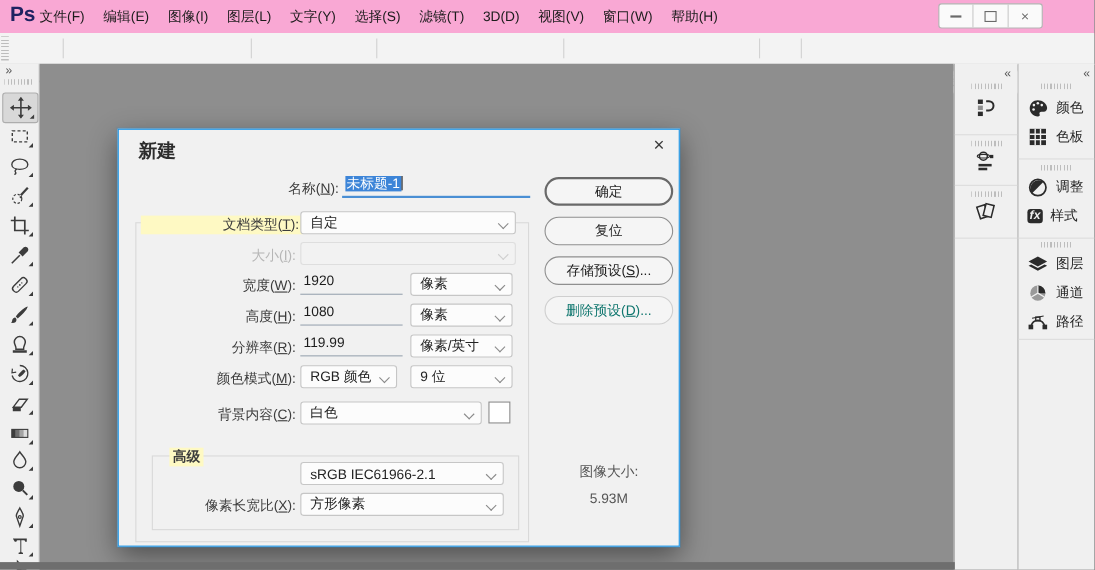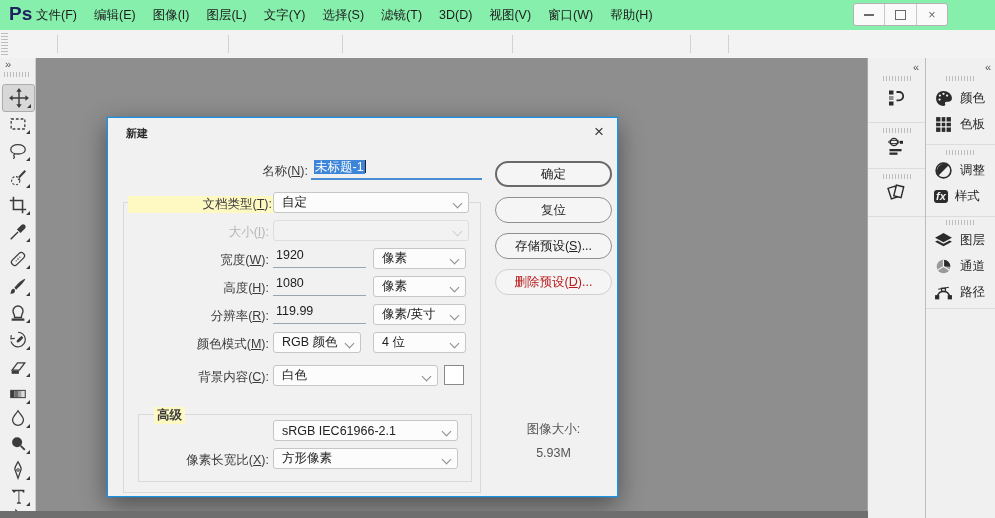--- a/index.html
+++ b/index.html
@@ -1,20 +1,20 @@
 <!DOCTYPE html>
 <html><head>
 <meta charset="utf-8">
 <style>
   html,body{margin:0;padding:0}
   body{width:995px;height:518px;position:relative;overflow:hidden;
        font-family:"Liberation Sans","DejaVu Sans",sans-serif;background:#8e8e8e;font-size:12.5px;color:#222}
   .abs{position:absolute}
   
-  #menubar{position:absolute;left:0;top:0;width:995px;height:30px;background:#86efac;border-bottom:1px solid #be185d}
+  #menubar{position:absolute;left:0;top:0;width:995px;height:30px;background:#f9a8d4;border-bottom:1px solid #be185d}
   #pslogo{position:absolute;left:9px;top:3px;font-weight:bold;font-size:19px;color:#1e2261}
   .menus{position:absolute;left:36px;top:0;height:30px;display:flex;align-items:center;gap:17px;color:#1c1c1c}
   .menus span{cursor:default;white-space:nowrap}
   #winctl{position:absolute;left:853px;top:3px;width:93px;height:21px;background:#fafafa;border:1px solid #b3b3b3;border-radius:3px;display:flex}
   #winctl .wc{flex:1;display:flex;align-items:center;justify-content:center;color:#6a6a6a;border-right:1px solid #c9c9c9}
   #winctl .wc:last-child{border-right:none}
   .min-bar{width:10px;height:2px;background:#6a6a6a}
   .max-box{width:9px;height:8px;border:1.5px solid #6a6a6a}
   
   #optionsbar{position:absolute;left:0;top:30px;width:995px;height:28px;background:#f3f3f3;border-bottom:1px solid #c6c6c6}
@@ -48,34 +48,34 @@
   #dockw{left:925px;width:70px;height:460px;border-left:1px solid #bdbdbd}
   .collapse{position:absolute;color:#555;font-size:11px;letter-spacing:-2px}
   .divider{position:absolute;left:0;width:100%;height:1px;background:#dcdcdc}
   .handle{position:absolute;width:28px}
   .prow{position:absolute;left:0;width:100%;height:25px;display:flex;align-items:center;gap:7px;padding-left:8px;box-sizing:border-box;color:#262626}
   .fx{font-style:italic;font-weight:bold;font-size:11px;background:#2b2b2b;color:#f0f0f0;border-radius:3px;padding:1px 2px;line-height:11px}
   .nicon{position:absolute;left:18px;width:20px;height:20px}
   
   #dialog{position:absolute;left:107px;top:117px;width:511px;height:380px;background:#f1f1f1;
           border:1px solid #1693e8;box-shadow:0 0 0 1px rgba(22,147,232,.25),0 8px 24px rgba(0,0,0,.45);box-sizing:border-box}
-  #dlg-title{position:absolute;left:18px;top:8px;font-size:11px;font-weight:600;color:#2d2d2d}
+  #dlg-title{position:absolute;left:18px;top:8px;font-size:17px;font-weight:600;color:#2d2d2d}
   #dlg-close{position:absolute;right:13px;top:4px;font-size:17px;color:#3a3a3a;cursor:default}
   .flabel{position:absolute;text-align:right;color:#3c3c3c;white-space:nowrap}
   .flabel.dis,.flabel.dis u{color:#b6b6b6}
   .uf{position:absolute;height:19px;border-bottom:1px solid #9aa5b1;color:#1c1c1c;padding-left:3px}
   #namefield{border-bottom:2px solid #4a8fd4}
   .seltxt{background:#3d85d8;color:#fff;padding:0 1px}
   .caret{display:inline-block;width:1px;height:13px;background:#222;vertical-align:-2px}
   .gbox{position:absolute;border:1px solid #d9d9d9}
   .masked{background:#fef9c3;padding:0 3px}
   .pbtn{position:absolute;left:387px;width:117px;height:26px;border:1px solid #8f8f8f;border-radius:13px;background:#f5f5f5;
         display:flex;align-items:center;justify-content:center;color:#1e1e1e;box-sizing:border-box;white-space:nowrap}
   .pbtn.primary{border:2px solid #696969}
-  .pbtn.dis{border-color:#cfcfcf;color:#b91c1c}
+  .pbtn.dis{border-color:#cfcfcf;color:#0f766e}
   .swatch{position:absolute;width:20px;height:20px;background:#fff;border:1px solid #8a8a8a;box-sizing:border-box}
   .imginfo{position:absolute;left:387px;width:117px;text-align:center;color:#555}
   u{text-decoration:underline}
 </style>
 </head>
 <body>
 
 <div id="menubar">
   <span id="pslogo">Ps</span>
   <div class="menus">
@@ -484,21 +484,21 @@
   </div>
 
   <label class="flabel" style="left:20px;width:141px;top:218px">
     <span>颜色模式</span><span>(</span><u>M</u><span>)</span><span>:</span>
   </label>
   <div class="dd" style="left:165px;top:214px;width:88px">
     <span>RGB 颜色</span>
       <span class="chev"></span>
   </div>
   <div class="dd" style="left:265px;top:214px;width:93px">
-    <span>4 位</span>
+    <span>9 位</span>
       <span class="chev"></span>
   </div>
 
   <label class="flabel" style="left:20px;width:141px;top:251px">
     <span>背景内容</span><span>(</span><u>C</u><span>)</span><span>:</span>
   </label>
   <div class="dd" style="left:165px;top:247px;width:165px">
     <span>白色</span>
       <span class="chev"></span>
   </div>

